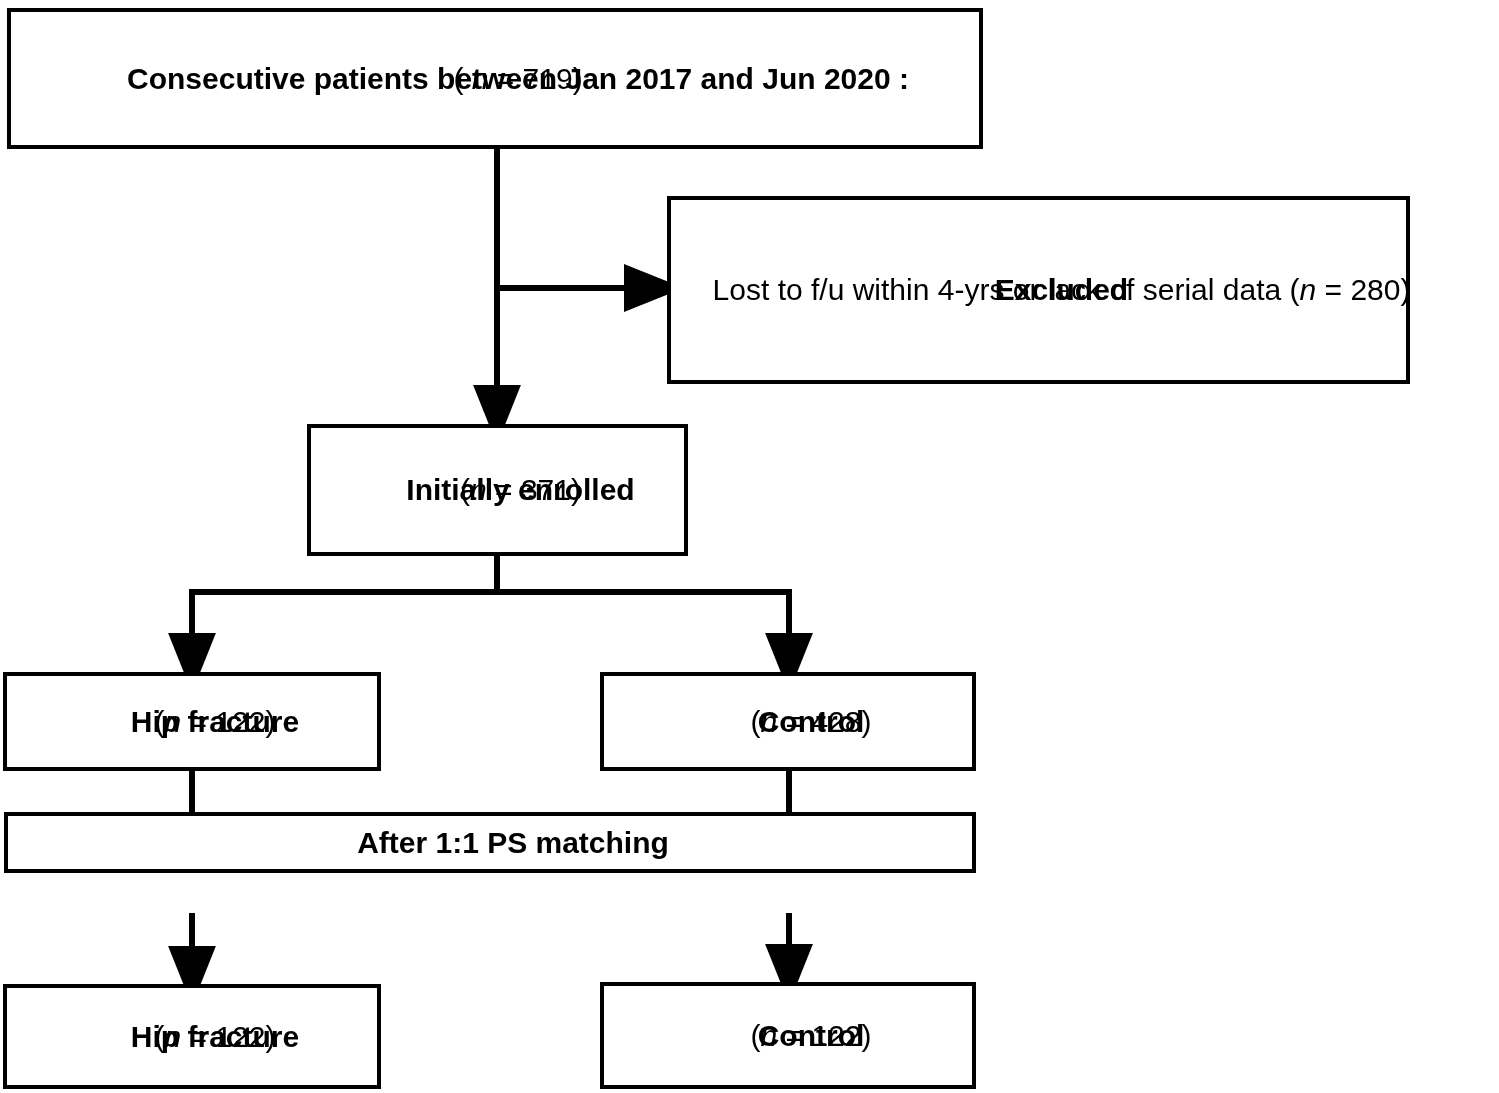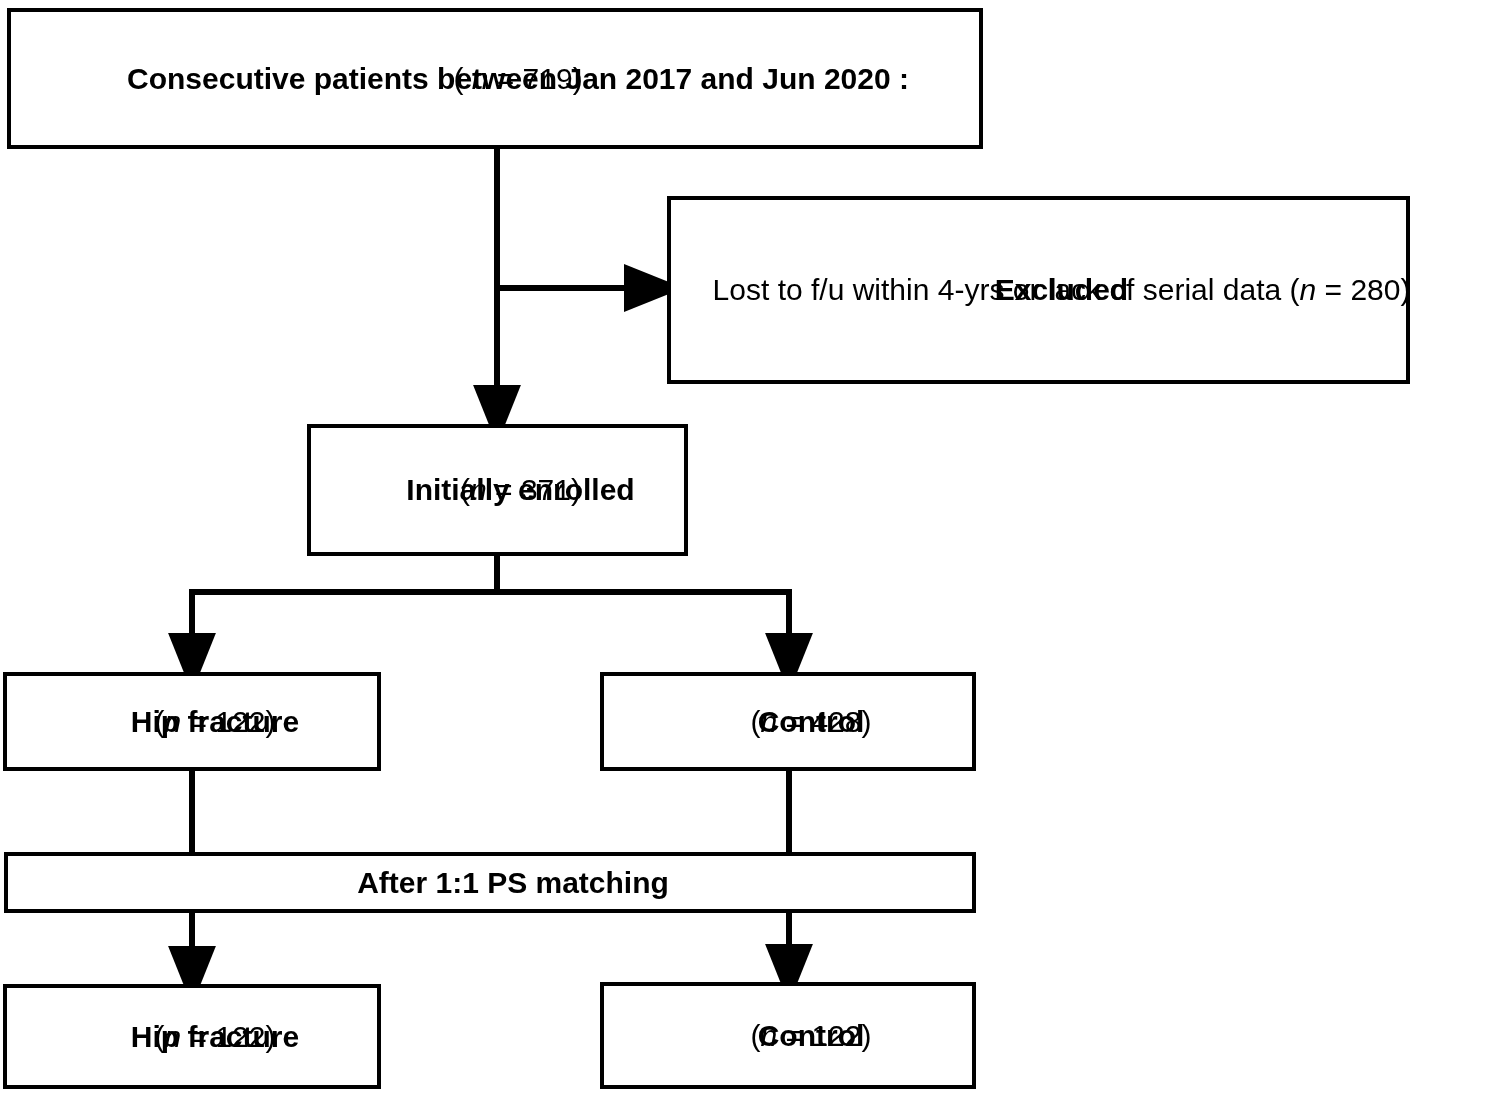--- a/index.html
+++ b/index.html
@@ -61,21 +61,21 @@
   }
   #node-hip-pre {
     left: 3px;   top: 672px; width: 378px; height: 99px;
     font-size: 30px;
   }
   #node-ctrl-pre {
     left: 600px; top: 672px; width: 376px; height: 99px;
     font-size: 30px;
   }
   #node-matching {
-    left: 4px;   top: 852px; width: 972px; height: 61px;
+    left: 4px;   top: 812px; width: 972px; height: 61px;
     font-size: 30px;
     justify-content: center;
     text-decoration: underline;
   }
   #node-hip-post {
     left: 3px;   top: 984px; width: 378px; height: 105px;
     font-size: 30px;
   }
   #node-ctrl-post {
     left: 600px; top: 982px; width: 376px; height: 107px;

